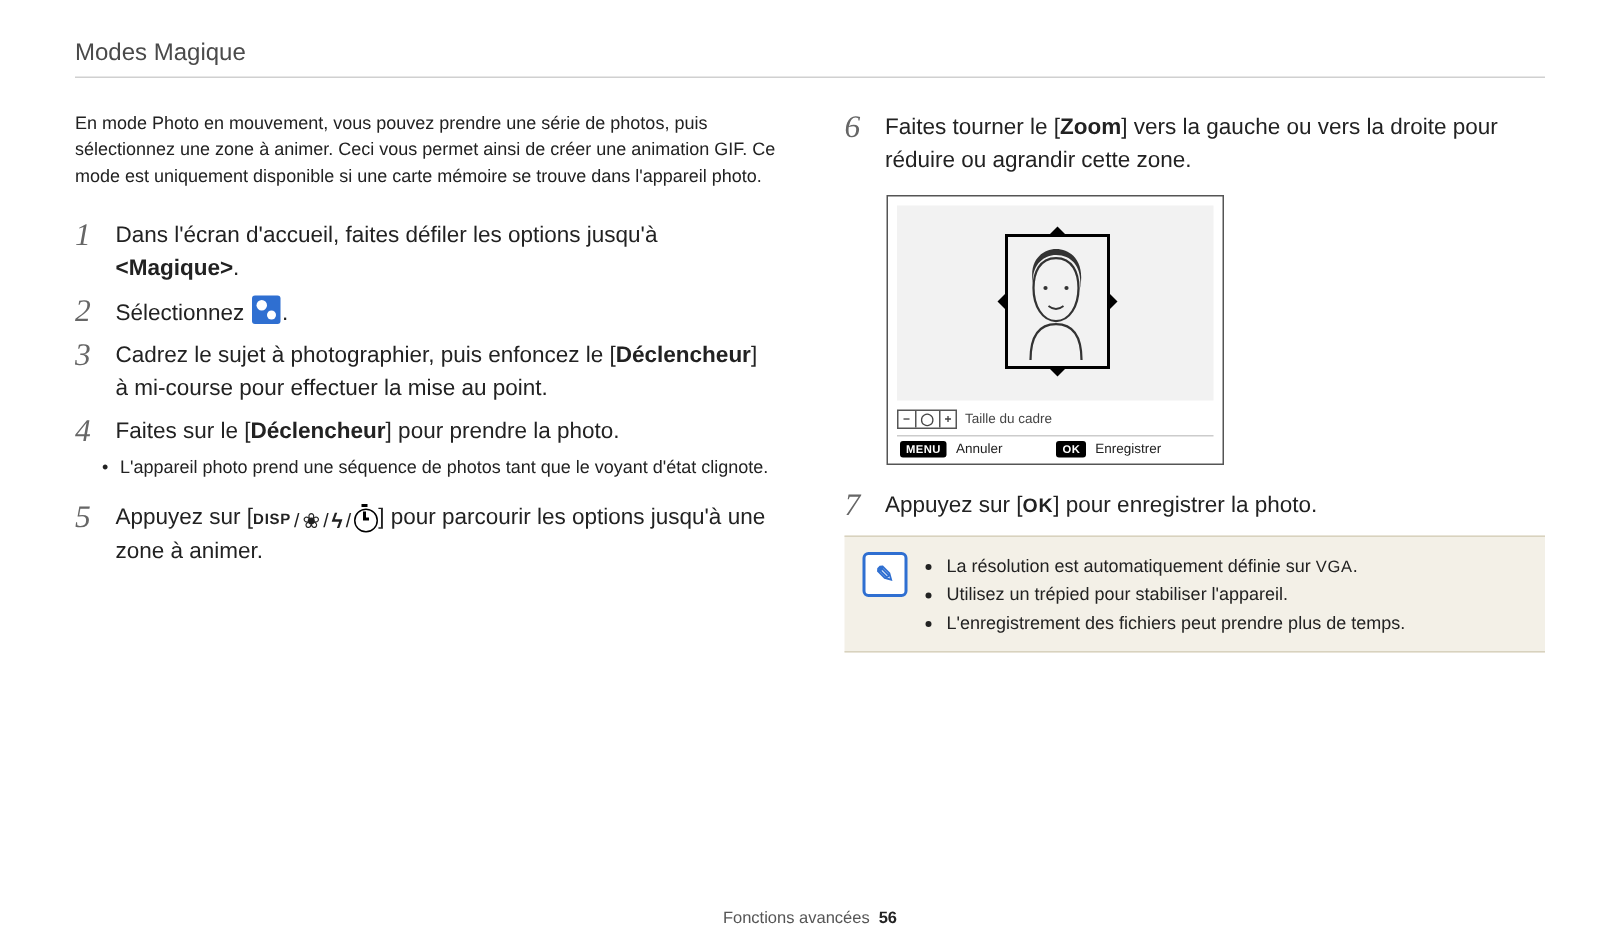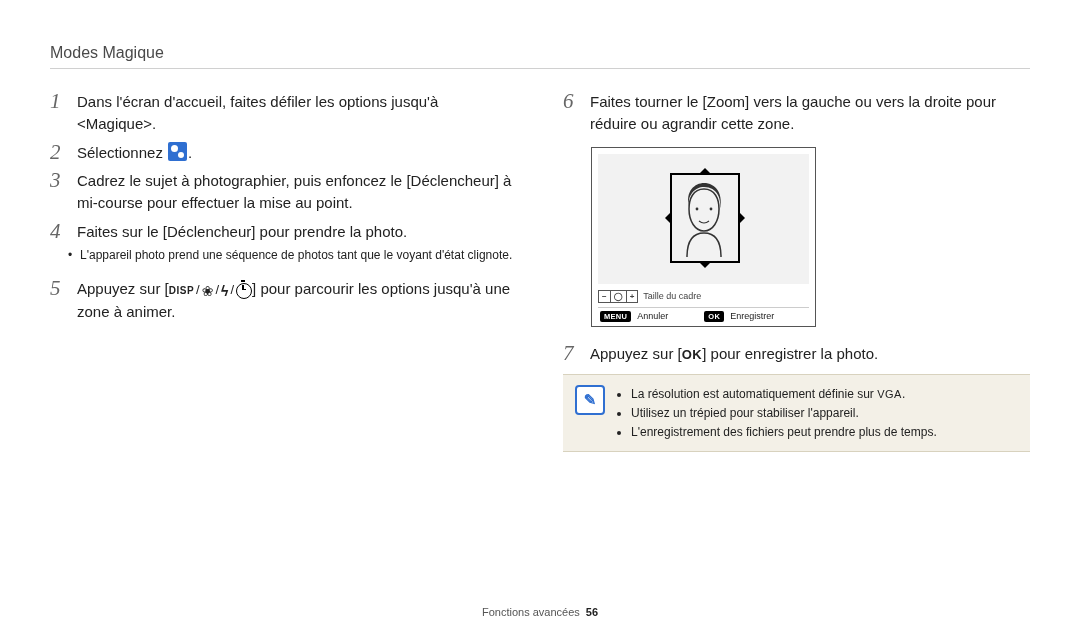--- a/index.html
+++ b/index.html
@@ -6,21 +6,21 @@
     margin: 0;
     padding: 0;
     font-family: "Segoe UI", "Helvetica Neue", Arial, sans-serif;
     background: #fff;
     color: #222;
     width: 1080px;
     height: 630px;
     box-sizing: border-box;
   }
   .page {
-    padding: 44px 50px 12px 50px;
+    padding: 27px 50px 12px 50px;
     box-sizing: border-box;
     width: 100%;
     height: 100%;
     display: flex;
     flex-direction: column;
   }
   .header-breadcrumb {
     font-size: 16px;
     color: #4a4a4a;
     margin-bottom: 4px;
@@ -74,21 +74,21 @@
     padding-left: 30px;
     position: relative;
     margin: 3px 0 14px 0;
   }
   .sub-bullet::before {
     content: "•";
     position: absolute;
     left: 18px;
     top: 0;
   }
-  .bold { font-weight: 400; margin-top: 36px; }
+  .bold { font-weight: 700; margin-top: 36px; }
   .inline-icon {
     display: inline-block;
     vertical-align: -3px;
     width: 19px;
     height: 19px;
     background: #2f6fd1;
     border-radius: 2px;
     position: relative;
     margin: 0 1px;
   }
@@ -225,20 +225,21 @@
 <body>
 
 <div class="page">
 
   <div class="header-breadcrumb">Modes Magique</div>
   <hr class="hr">
 
   <div class="columns">
 
     <div class="col">
+      <p class="intro">En mode Photo en mouvement, vous pouvez prendre une série de photos, puis sélectionnez une zone à animer. Ceci vous permet ainsi de créer une animation GIF. Ce mode est uniquement disponible si une carte mémoire se trouve dans l'appareil photo.</p>
 
       <div class="step-row">
         <div class="step-num">1</div>
         <div class="step-body">
           <span>Dans l'écran d'accueil, faites défiler les options jusqu'à </span><span class="bold">&lt;Magique&gt;</span><span>.</span>
         </div>
       </div>
 
       <div class="step-row">
         <div class="step-num">2</div>

